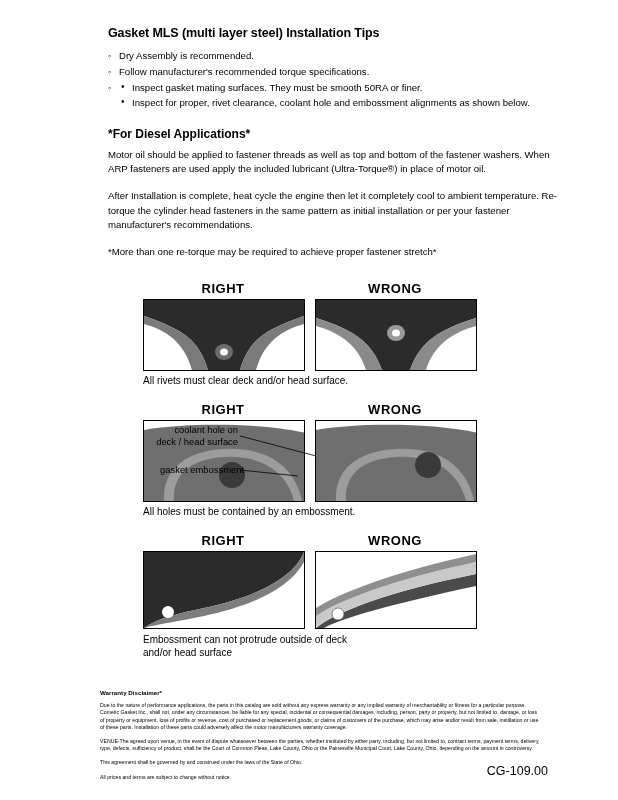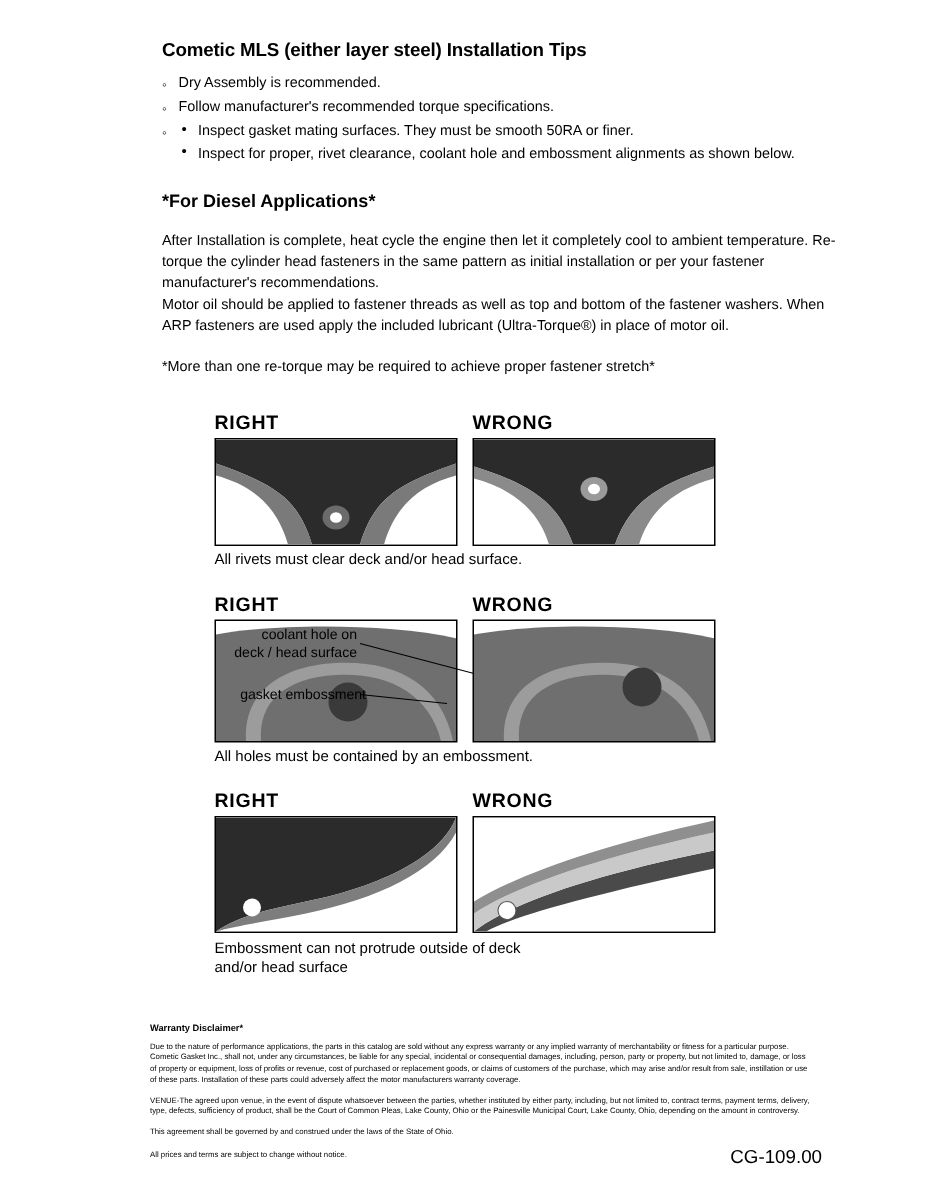--- a/index.html
+++ b/index.html
@@ -87,20 +87,21 @@
   }
   .figrow {
     display: flex;
     justify-content: center;
     gap: 12px;
   }
   .figcell {
     width: 160px;
   }
   .figlabel {
+    text-align: center;
     font-size: 13px;
     font-weight: bold;
     letter-spacing: 0.5px;
     margin-bottom: 3px;
   }
   .figbox {
     width: 160px;
     height: 70px;
     border: 1px solid #000;
     background: #ffffff;
@@ -165,36 +166,36 @@
     bottom: 22px;
     font-size: 12.5px;
     font-weight: normal;
   }
 </style>
 </head>
 <body>
 
 <div class="page">
 
-  <h1 class="title">Cometic MLS (either layer steel) Installation Tips</h1>
+  <h1 class="title">Gasket MLS (multi layer steel) Installation Tips</h1>
 
   <ul class="bullets">
     <li><span>Dry Assembly is recommended.</span></li>
     <li><span>Follow manufacturer's recommended torque specifications.</span></li>
     <li>
       <ul class="sub">
         <li><span>Inspect gasket mating surfaces.  They must be smooth 50RA or finer.</span></li>
         <li><span>Inspect for proper, rivet clearance, coolant hole and embossment alignments as shown below.</span></li>
       </ul>
     </li>
   </ul>
 
   <h2 class="subtitle">*For Diesel Applications*</h2>
+  <p class="para">Motor oil should be applied to fastener threads as well as top and bottom of the fastener washers. When ARP fasteners are used apply the included lubricant (Ultra-Torque®) in place of motor oil.</p>
   <p class="para gap">After Installation is complete, heat cycle the engine then let it completely cool to ambient temperature. Re-torque the cylinder head fasteners in the same pattern as initial installation or per your fastener manufacturer's recommendations.</p>
-  <p class="para">Motor oil should be applied to fastener threads as well as top and bottom of the fastener washers. When ARP fasteners are used apply the included lubricant (Ultra-Torque®) in place of motor oil.</p>
   <p class="para gap">*More than one re-torque may be required to achieve proper fastener stretch*</p>
 
   <div class="figures">
 
     <div class="figrow">
       <div class="figcell">
         <div class="figlabel">RIGHT</div>
         <div class="figbox">
           <svg viewBox="0 0 160 70" width="160" height="70">
             <rect x="0" y="0" width="160" height="70" fill="#ffffff"></rect>

